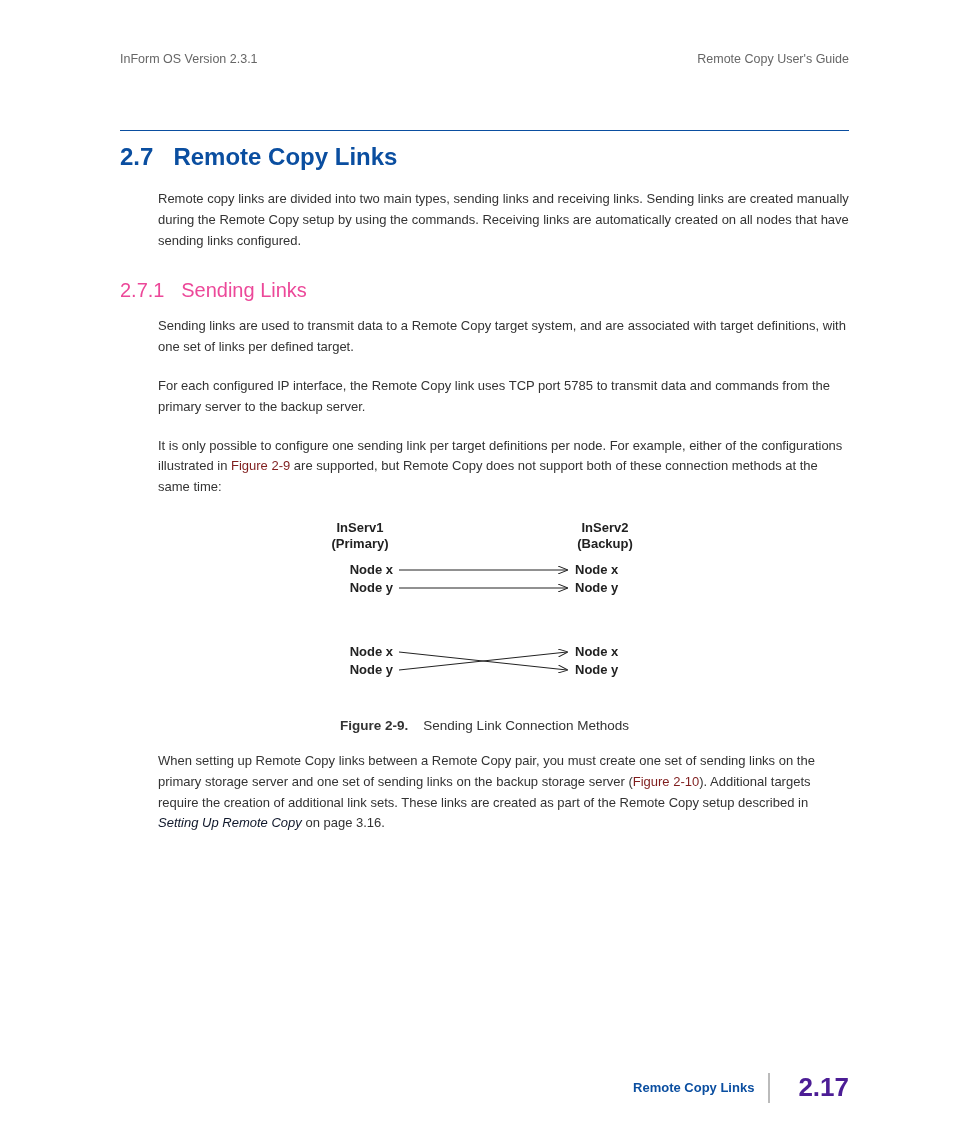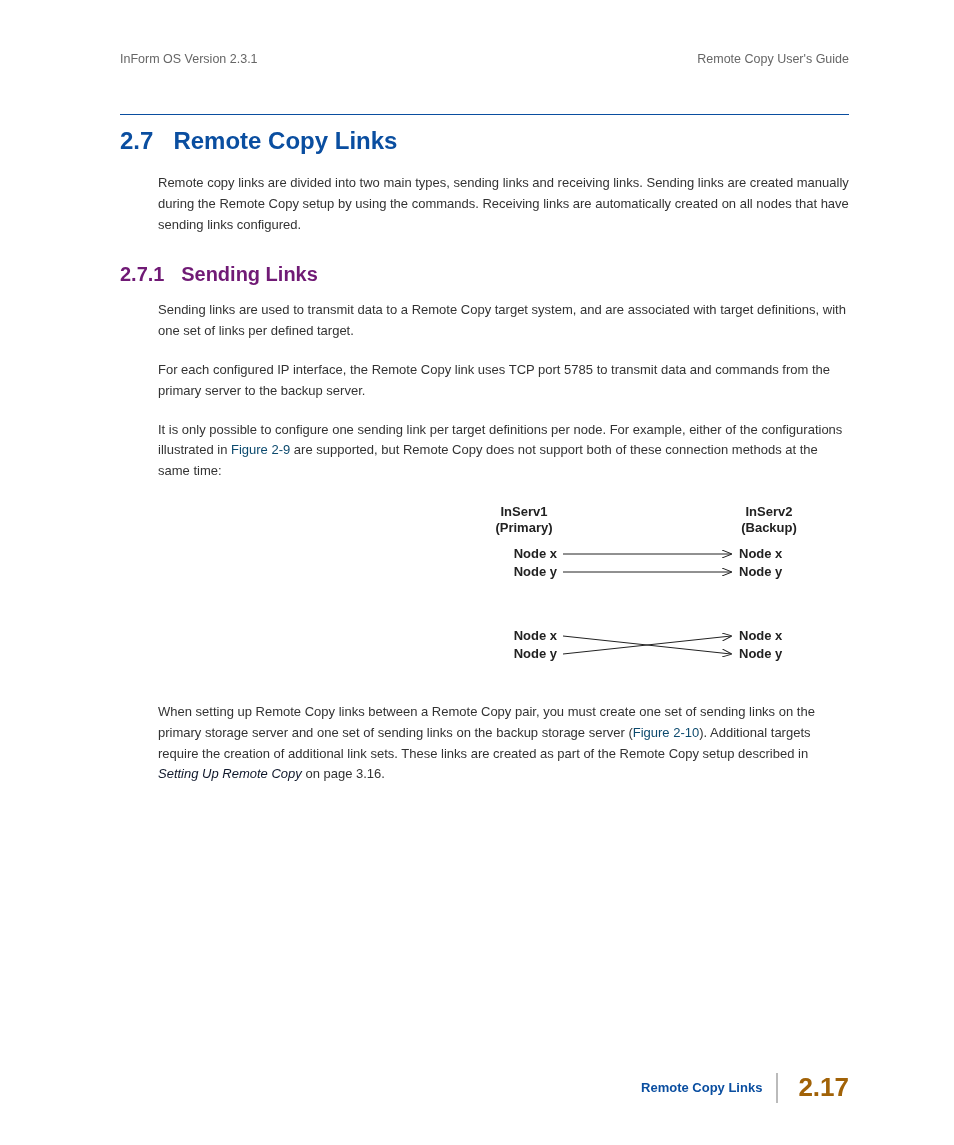--- a/index.html
+++ b/index.html
@@ -17,54 +17,54 @@
     box-sizing: border-box;
     padding: 52px 105px 0 120px;
     position: relative;
     height: 100%;
   }
   .header {
     display: flex;
     justify-content: space-between;
     font-size: 12.5px;
     color: #666;
-    margin-bottom: 48px;
+    margin-bottom: 64px;
   }
   hr.rule {
     border: none;
     border-top: 1.5px solid #0a4ea0;
     margin: 0 0 12px 0;
   }
   h1.section {
     color: #0a4ea0;
     font-size: 24px;
     font-weight: 700;
     margin: 0 0 18px 0;
   }
   h2.subsection {
-    color: #701a75;
+    color: #ec4899;
     font-size: 20px;
-    font-weight: 700;
+    font-weight: 400;
     margin: 28px 0 14px 0;
   }
   .body-para {
     margin: 0 0 18px 38px;
     font-size: 13px;
     line-height: 1.6;
     color: #333;
   }
   .fig-ref, .xref {
-    color: #0c4a6e;
+    color: #7f1d1d;
   }
   .xref-italic {
     color: #0f172a;
     font-style: italic;
   }
   .diagram-wrap {
-    text-align: right;
+    text-align: center;
     margin: 4px 0 8px 0;
   }
   .caption {
     text-align: center;
     font-size: 13.5px;
     margin: 8px 0 18px 0;
   }
   .caption-label {
     font-weight: 700;
   }
@@ -78,24 +78,24 @@
   }
   .footer .label {
     color: #0a4ea0;
     font-weight: 700;
     font-size: 13px;
     padding-right: 14px;
     border-right: 2px solid #bbb;
     line-height: 30px;
   }
   .footer .pagenum {
-    color: #a16207;
+    color: #4c1d95;
     font-weight: 700;
     font-size: 26px;
-    padding-left: 20px;
+    padding-left: 28px;
   }
   svg text {
     font-family: "Segoe UI", "Helvetica Neue", Arial, sans-serif;
     font-weight: 700;
     font-size: 13px;
     fill: #222;
   }
 </style>
 </head>
 <body>
@@ -156,20 +156,25 @@
 
       <text x="108" y="140" text-anchor="end">Node x</text>
       <text x="108" y="158" text-anchor="end">Node y</text>
       <text x="290" y="140" text-anchor="start">Node x</text>
       <text x="290" y="158" text-anchor="start">Node y</text>
       <line x1="114" y1="136" x2="282" y2="154" stroke="#222" stroke-width="1" marker-end="url(#arrow)"></line>
       <line x1="114" y1="154" x2="282" y2="136" stroke="#222" stroke-width="1" marker-end="url(#arrow)"></line>
     </svg>
   </div>
 
+  <div class="caption">
+    <span class="caption-label">Figure 2-9.</span>
+    <span>&nbsp;&nbsp;</span>
+    <span>Sending Link Connection Methods</span>
+  </div>
 
 
   <p class="body-para">
     <span>When setting up Remote Copy links between a Remote Copy pair, you must create one set of sending links on the primary storage server and one set of sending links on the backup storage server (</span><span class="fig-ref">Figure 2-10</span><span>). Additional targets require the creation of additional link sets. These links are created as part of the Remote Copy setup described in </span><span class="xref-italic">Setting Up Remote Copy</span><span> on page 3.16.</span>
   </p>
 
   <div class="footer">
     <span class="label">Remote Copy Links</span>
     <span class="pagenum">2.17</span>
   </div>

